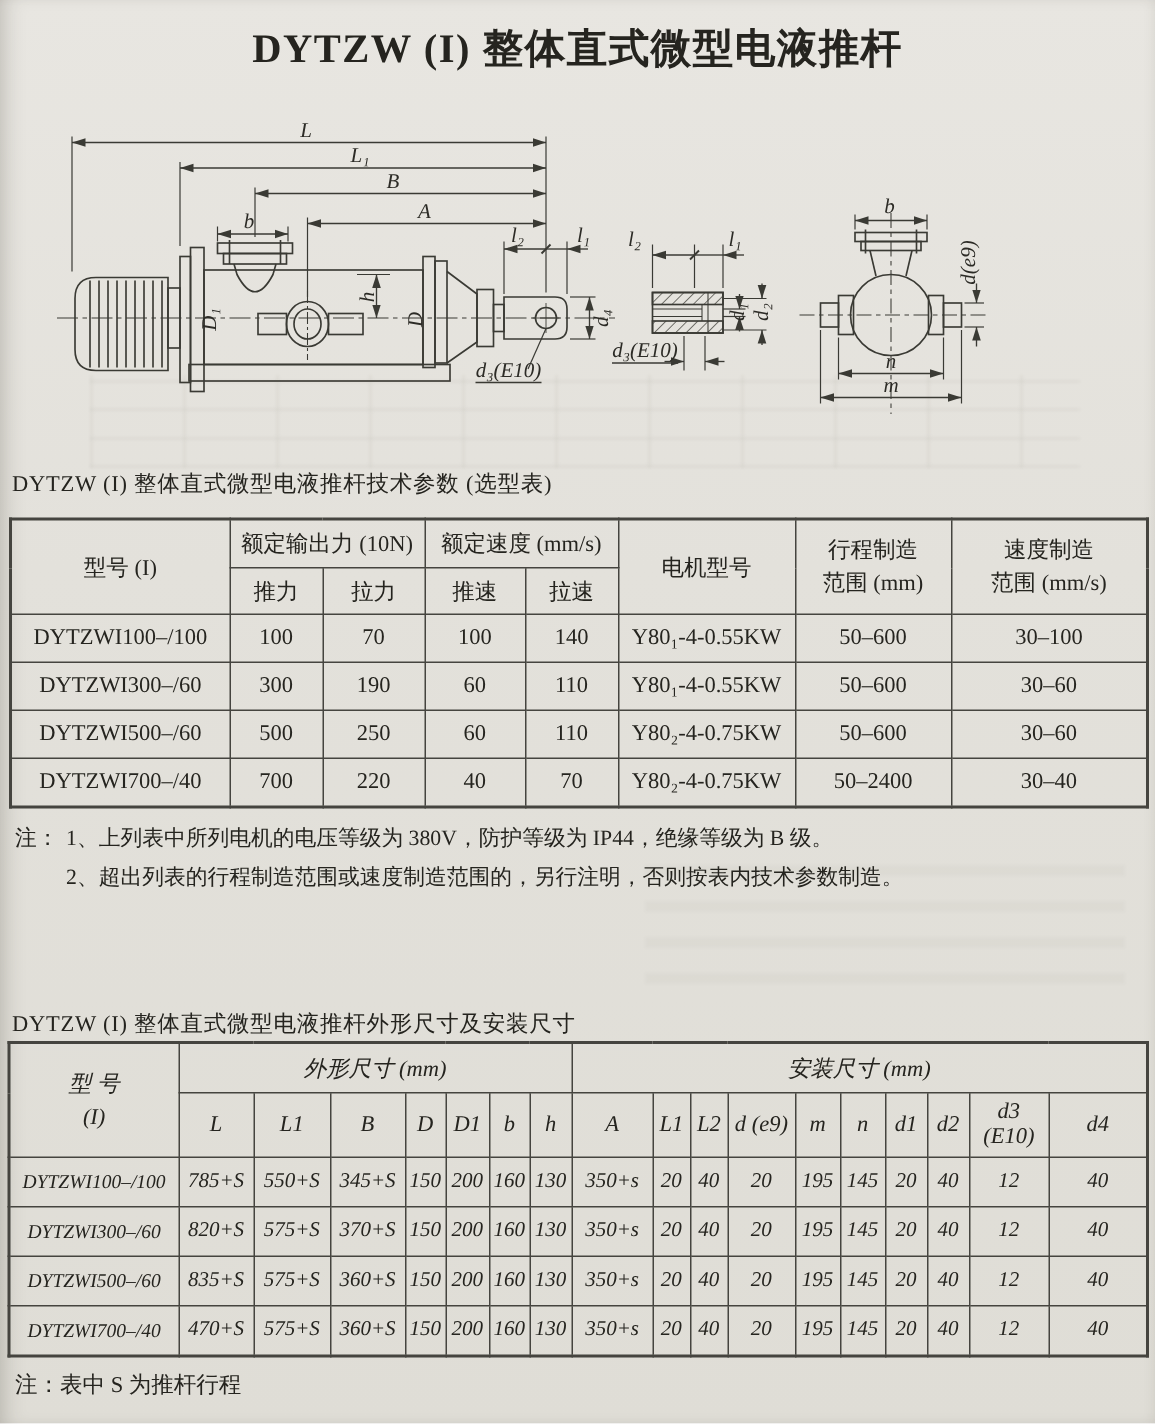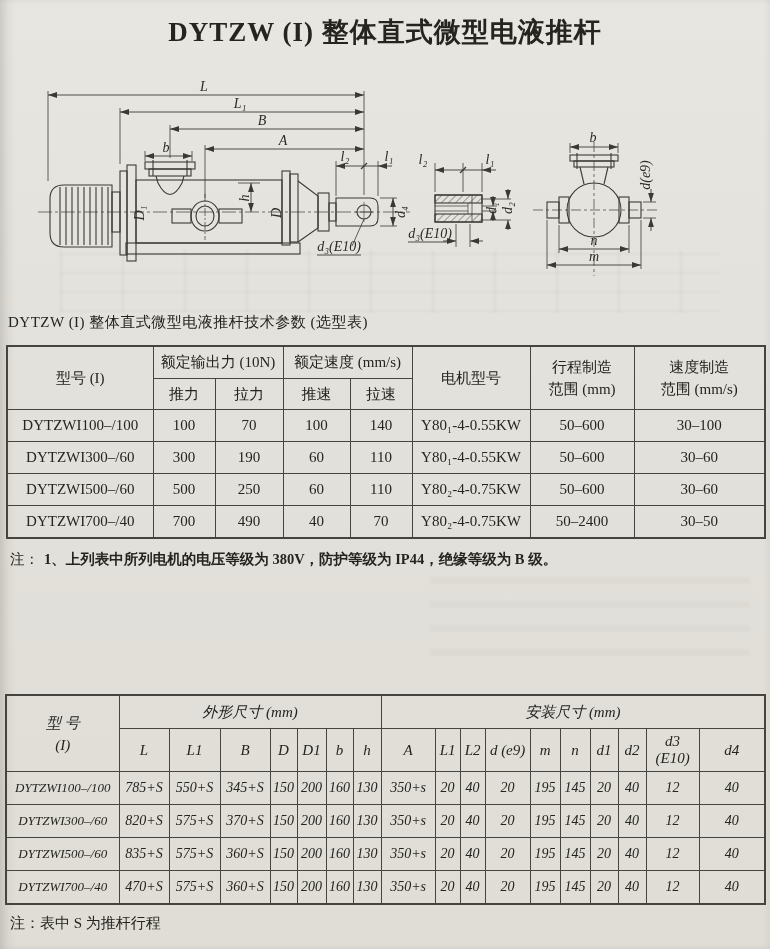--- a/index.html
+++ b/index.html
@@ -22,21 +22,21 @@
   .t1 tbody td{height:31px;}
   .t2{left:5px;top:694px;width:759px;font-size:14px;font-style:italic;}
   .t2 thead tr:nth-child(1) th{height:32px;font-size:15px;}
   .t2 thead tr:nth-child(2) th{height:42px;font-size:15px;}
   .t2 tbody td{height:32px;}
   .t2 tbody td:first-child{font-size:13px;}
   .pre{white-space:pre-line;line-height:22px;}
   .notes{position:absolute;left:10px;top:546px;width:744px;font-size:14.5px;
     line-height:26px;display:flex;}
   .notes .prefix{flex:0 0 34px;}
-  .notes .items{flex:1;font-weight:bold;}
+  .notes .items{flex:1;}
   .note2{position:absolute;left:10px;top:914px;font-size:15px;}
   .ghost{position:absolute;pointer-events:none;filter:blur(1px);}
   .g1{left:60px;top:250px;width:660px;height:62px;opacity:.65;
     background:repeating-linear-gradient(90deg,rgba(80,76,62,.08) 0 2px,transparent 2px 62px),
                repeating-linear-gradient(0deg,rgba(80,76,62,.07) 0 2px,transparent 2px 19px);}
   .g2{left:430px;top:560px;width:320px;height:96px;opacity:.5;
     background:repeating-linear-gradient(0deg,rgba(80,76,62,.07) 0 7px,transparent 7px 24px);}
 </style>
 </head>
 <body>
@@ -274,37 +274,39 @@
         <td>250</td>
         <td>60</td>
         <td>110</td>
         <td>Y80₂-4-0.75KW</td>
         <td>50–600</td>
         <td>30–60</td>
       </tr>
       <tr>
         <td>DYTZWI700–/40</td>
         <td>700</td>
-        <td>490</td>
+        <td>220</td>
         <td>40</td>
         <td>70</td>
         <td>Y80₂-4-0.75KW</td>
         <td>50–2400</td>
-        <td>30–50</td>
+        <td>30–40</td>
       </tr>
     </tbody>
   </table>
 
   <div class="notes">
     <div class="prefix">注：</div>
     <div class="items">
       <div>1、上列表中所列电机的电压等级为 380V，防护等级为 IP44，绝缘等级为 B 级。</div>
+      <div>2、超出列表的行程制造范围或速度制造范围的，另行注明，否则按表内技术参数制造。</div>
     </div>
   </div>
 
+  <div class="caption cap2">DYTZW (I) 整体直式微型电液推杆外形尺寸及安装尺寸</div>
 
   <table class="t2">
     <colgroup>
       <col style="width:113px">
         <col style="width:50px">
         <col style="width:51px">
       <col style="width:50px">
         <col style="width:27px">
         <col style="width:29px">
       <col style="width:27px">

